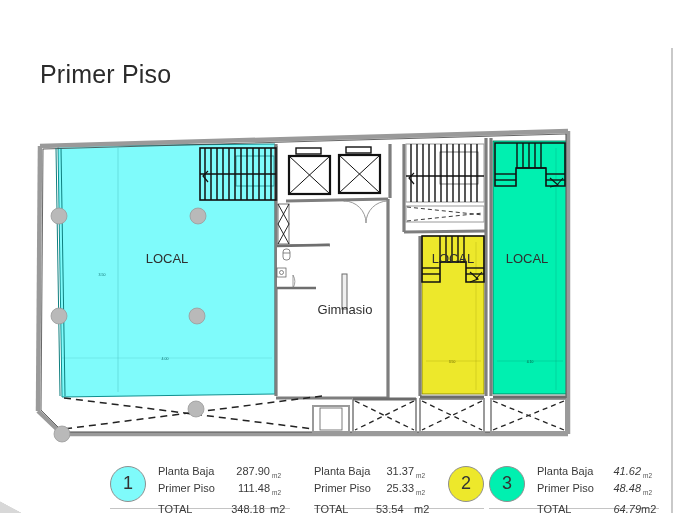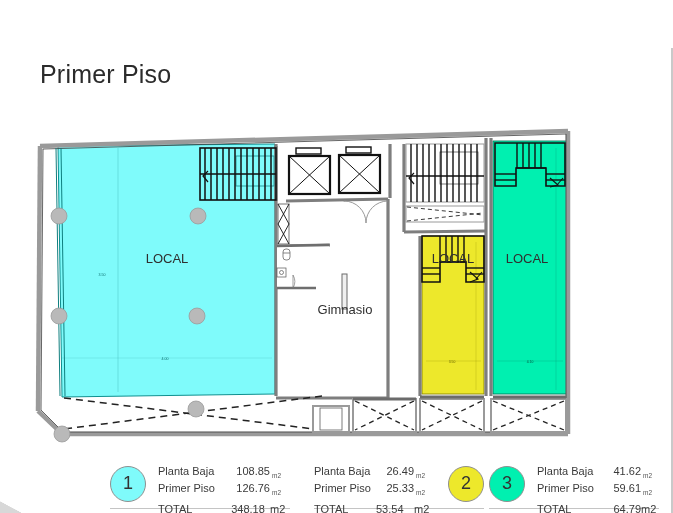--- a/index.html
+++ b/index.html
@@ -117,21 +117,21 @@
     color: #555;
   }
   
   .lg-1 .lbl { width: 68px; }
   .lg-1 .val { width: 44px; }
   
   .lg-2 .lbl { width: 62px; }
   .lg-2 .val { width: 38px; }
   
   .lg-3 .lbl { width: 64px; }
-  .lg-3 .val { width: 40px; }
+  .lg-3 .val { width: 40px; font-style: italic; }
 
   .divider {
     position: absolute;
     height: 1px;
     background: #c4c4c4;
     left: 0;
     right: 0;
   }
   .div-top    { top: 54px; }
   .div-bottom { top: 84px; }
@@ -437,44 +437,44 @@
     <text x="527" y="177" text-anchor="middle" font-family="'Liberation Sans',sans-serif" font-size="13" fill="#2f2f2f">LOCAL</text>
   </svg>
 
   <div id="legend">
 
     <div class="legend-group lg-1">
       <div class="badge badge-left" style="background:#7FFBFB;">1</div>
       <div class="rows rows-afterbadge">
         <div class="row">
           <span class="lbl">Planta Baja</span>
-          <span class="val">108.85</span>
+          <span class="val">287.90</span>
           <span class="unit">m2</span>
         </div>
         <div class="row">
           <span class="lbl">Primer Piso</span>
-          <span class="val">126.76</span>
+          <span class="val">111.48</span>
           <span class="unit">m2</span>
         </div>
       </div>
       <div class="divider div-top"></div>
       <div class="total-row">
         <span class="lbl">TOTAL</span>
         <span class="val">348.18</span>
         <span class="unit">m2</span>
       </div>
       <div class="divider div-bottom"></div>
     </div>
 
     <div class="legend-group lg-2">
       <div class="badge badge-right" style="background:#EDE82B;">2</div>
       <div class="rows rows-beforebadge">
         <div class="row">
           <span class="lbl">Planta Baja</span>
-          <span class="val">26.49</span>
+          <span class="val">31.37</span>
           <span class="unit">m2</span>
         </div>
         <div class="row">
           <span class="lbl">Primer Piso</span>
           <span class="val">25.33</span>
           <span class="unit">m2</span>
         </div>
       </div>
       <div class="divider div-top"></div>
       <div class="total-row">
@@ -488,21 +488,21 @@
     <div class="legend-group lg-3">
       <div class="badge badge-left" style="background:#00F0B0;">3</div>
       <div class="rows rows-afterbadge">
         <div class="row">
           <span class="lbl">Planta Baja</span>
           <span class="val">41.62</span>
           <span class="unit">m2</span>
         </div>
         <div class="row">
           <span class="lbl">Primer Piso</span>
-          <span class="val">59.61</span>
+          <span class="val">48.48</span>
           <span class="unit">m2</span>
         </div>
       </div>
       <div class="divider div-top"></div>
       <div class="total-row">
         <span class="lbl">TOTAL</span>
         <span class="val">64.79</span>
         <span class="unit">m2</span>
       </div>
       <div class="divider div-bottom"></div>

